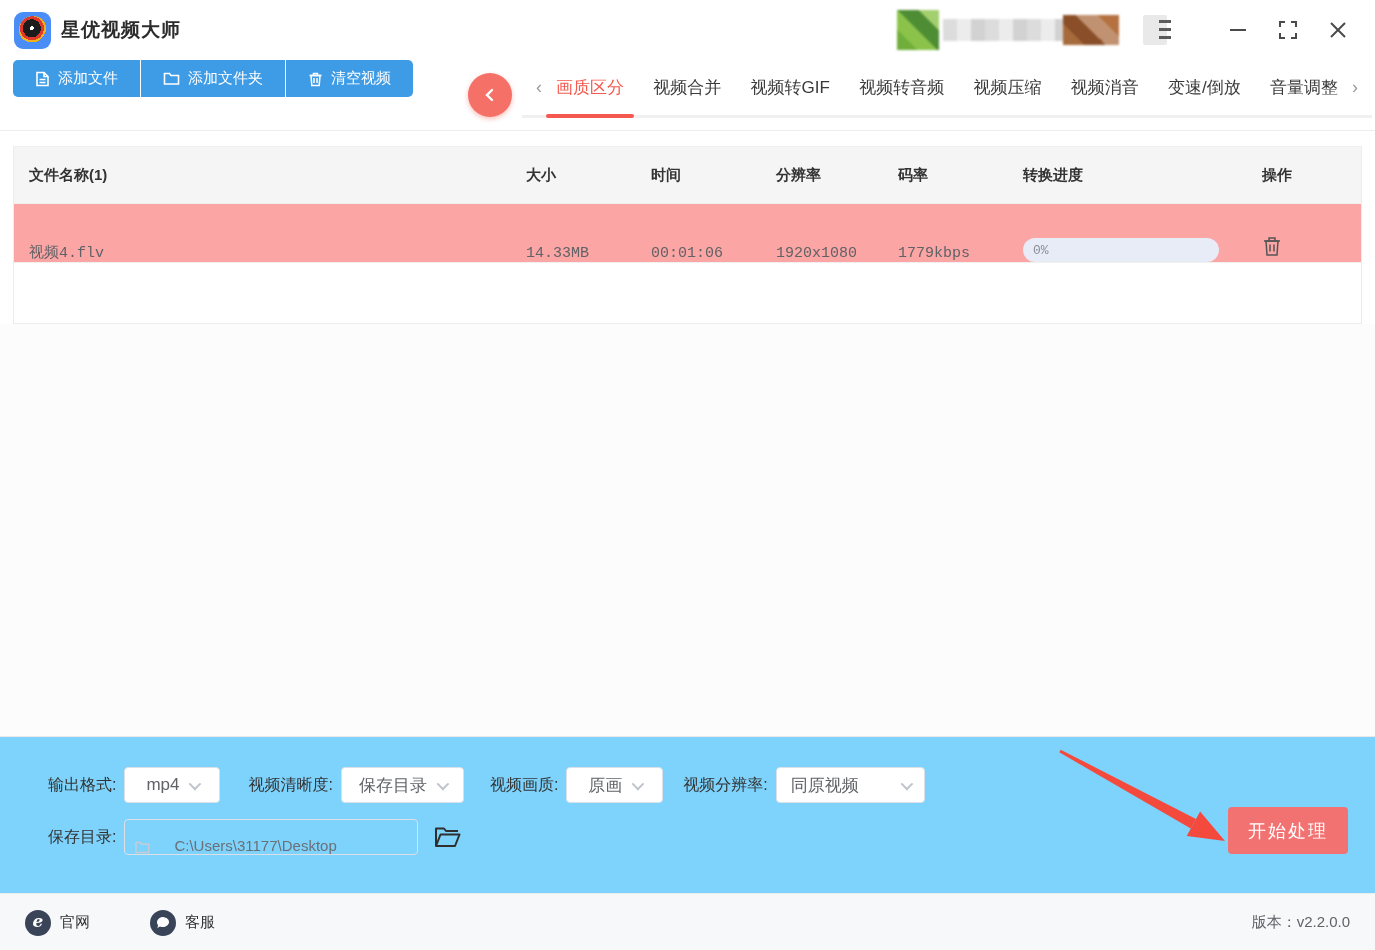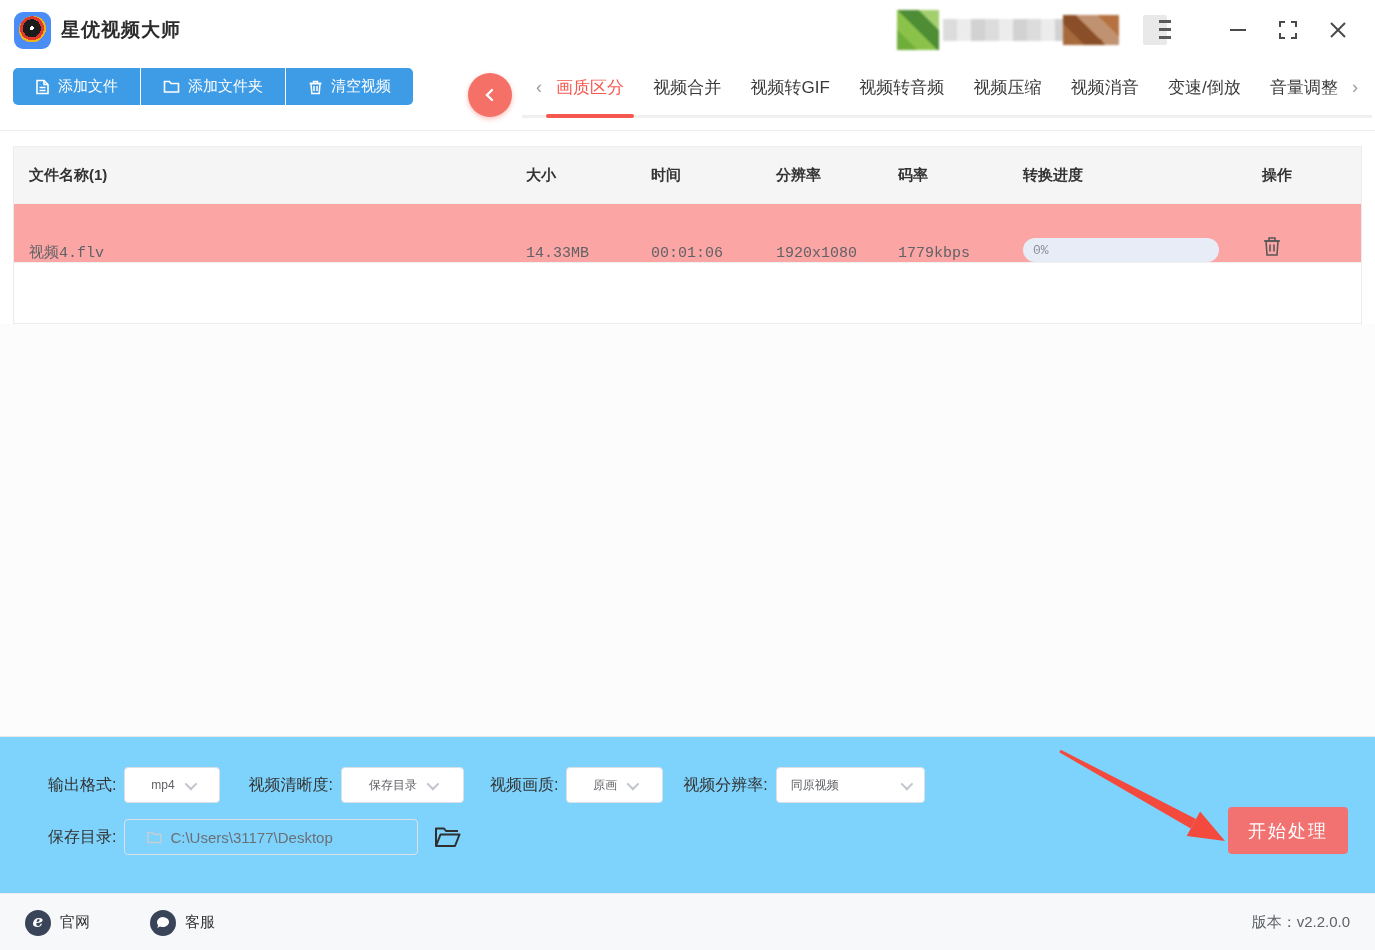--- a/index.html
+++ b/index.html
@@ -23,21 +23,21 @@
   .ub-badge { width:56px; height:30px; margin-left:-10px; background:
      linear-gradient(45deg,#a76a3c 25%,#8a4f28 25% 50%,#c19272 50% 75%,#b5713f 75%); }
   .mini-blur { width:24px; height:30px; margin-right:34px; position:relative; background:#e9e9e9; border-radius:2px; }
   .mini-blur i { position:absolute; right:-4px; width:12px; height:3px; background:#5a5a5a; display:block; }
   .mini-blur i:nth-child(1){ top:5px; } .mini-blur i:nth-child(2){ top:13px; } .mini-blur i:nth-child(3){ top:21px; }
   .win-btn { width:26px; height:26px; display:flex; align-items:center; justify-content:center; margin-left:24px; cursor:pointer; }
   .win-btn svg { display:block; }
 
   
   .toolbar-row { height:71px; display:flex; align-items:flex-start; border-bottom:1px solid #ededed; padding-left:13px; }
-  .btn-group { display:flex; margin-top:8px; border-radius:5px; overflow:hidden; }
+  .btn-group { display:flex; margin-top:0; border-radius:5px; overflow:hidden; }
   .tool-btn { height:37px; display:flex; align-items:center; justify-content:center; gap:8px;
     background:#3e9be5; color:#fff; font-size:15px; padding:0 22px; cursor:pointer; border:none; }
   .tool-btn + .tool-btn { border-left:1px solid #ffffff; }
   .tool-btn svg { display:block; }
   .back-circle { width:44px; height:44px; border-radius:50%; background:#f57067; color:#fff;
     display:flex; align-items:center; justify-content:center; margin:13px 0 0 55px; cursor:pointer;
     box-shadow:0 2px 5px rgba(245,112,103,.45); flex:0 0 auto; }
   .tabs-strip { display:flex; align-items:center; height:58px; margin-left:10px; padding:0 6px;
     border-bottom:3px solid #f0f0f0; flex:1; max-width:850px; }
   .tab-scroll { color:#9a9a9a; font-size:18px; padding:0 8px; cursor:pointer; user-select:none; }
@@ -59,25 +59,25 @@
   .row-trash { cursor:pointer; display:inline-flex; }
 
   .main-empty { height:412px; background:#fcfcfc; }
 
   
   .settings { height:157px; background:#7dd3fc; border-top:1px solid #e9e9e9; padding:30px 0 0 48px; position:relative; }
   .set-row { display:flex; align-items:center; }
   .set-row.second { margin-top:16px; }
   .set-label { font-size:16px; color:#333; }
   .select { height:36px; border:1px solid #dcdfe6; border-radius:4px; background:#fff; display:flex; align-items:center;
-    justify-content:center; gap:10px; font-size:12px; color:#606266; margin-left:8px; cursor:pointer; padding:0 10px;text-align:center; }
+    justify-content:center; gap:10px; font-size:17px; color:#606266; margin-left:8px; cursor:pointer; padding:0 10px;text-align:center; }
   .sel-mp4 { width:96px; } .sel-clarity { width:123px; } .sel-quality { width:97px; } .sel-res { width:149px; justify-content:space-between; padding:0 14px; }
   .chev { width:9px; height:9px; border-right:2px solid #c0c4cc; border-bottom:2px solid #c0c4cc; transform:rotate(45deg) translateY(-2px); flex:0 0 auto; }
   .gap28 { width:28px; } .gap26 { width:26px; } .gap20 { width:20px; }
-  .path-box { width:294px; height:36px; border:1px solid #dcdfe6; border-radius:4px; margin-left:8px; display:flex; align-items:center; padding:0 22px; gap:8px; }
+  .path-box { width:294px; height:36px; border:1px solid #dcdfe6; border-radius:4px; margin-left:8px; display:flex; align-items:flex-end; padding:0 10px; gap:24px; }
   .path-box .path-text { font-size:15px; color:#6b6f76; white-space:nowrap; overflow:hidden; }
   .browse-btn { margin-left:16px; cursor:pointer; display:inline-flex; }
   .start-btn { position:absolute; right:27px; top:70px; width:120px; height:47px; background:#f27272; color:#fff;
     font-size:18px; border:none; border-radius:4px; cursor:pointer; letter-spacing:2px; font-family:inherit; }
   .arrow-annot { position:absolute; left:1040px; top:743px; pointer-events:none; }
 
   
   .footer { height:58px; background:#f7f8fa; border-top:1px solid #ebedf0; display:flex; align-items:center; padding:0 25px; }
   .foot-item { display:flex; align-items:center; gap:9px; cursor:pointer; margin-right:60px; }
   .foot-circle { width:26px; height:26px; border-radius:50%; background:#3a4458; color:#fff; display:flex; align-items:center; justify-content:center; }

